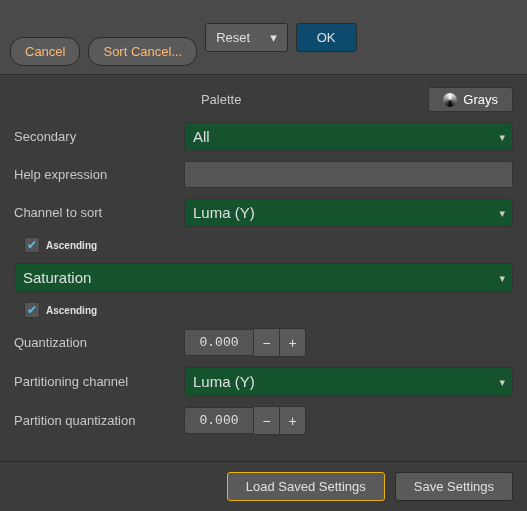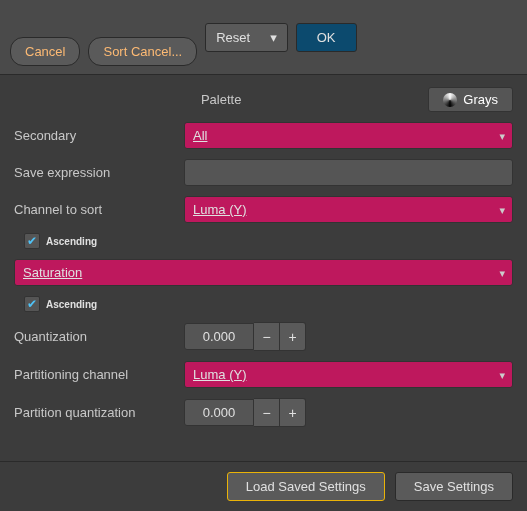--- a/index.html
+++ b/index.html
@@ -104,29 +104,28 @@
       border-radius: 50%;
     }
 
     .select-wrap {
       flex: 1;
       position: relative;
     }
 
     .select-box {
       width: 100%;
-      background: #be185d;
+      background: #14532d;
       border: 1px solid #333;
       color: #e0e0e0;
       padding: 5px 30px 5px 8px;
-      font-size: 13px;
+      font-size: 15px;
       cursor: pointer;
       border-radius: 3px;
       appearance: none;
-      text-decoration: underline;
       -webkit-appearance: none;
     }
 
     .select-arrow {
       position: absolute;
       right: 8px;
       top: 50%;
       transform: translateY(-50%);
       pointer-events: none;
       color: #ccc;
@@ -182,20 +181,21 @@
 
     .spin-input {
       width: 70px;
       background: #555;
       border: 1px solid #333;
       color: #e0e0e0;
       padding: 5px 8px;
       font-size: 13px;
       border-radius: 3px 0 0 3px;
       text-align: center;
+      font-family: Liberation Mono, monospace;
     }
 
     .spin-btn {
       background: #5a5a5a;
       border: 1px solid #333;
       border-left: none;
       color: #e0e0e0;
       width: 26px;
       height: 29px;
       cursor: pointer;
@@ -264,21 +264,21 @@
       <select class="select-box">
         <option>All</option>
         <option>Selected</option>
         <option>Unselected</option>
       </select>
       <span class="select-arrow">▾</span>
     </div>
   </div>
 
   <div class="row">
-    <div class="label">Save expression</div>
+    <div class="label">Help expression</div>
     <input class="text-input" type="text" value="" style="">
   </div>
 
   <div class="row">
     <div class="label">Channel to sort</div>
     <div class="select-wrap">
       <select class="select-box">
         <option>Luma (Y)</option>
         <option>Saturation</option>
         <option>Hue</option>

